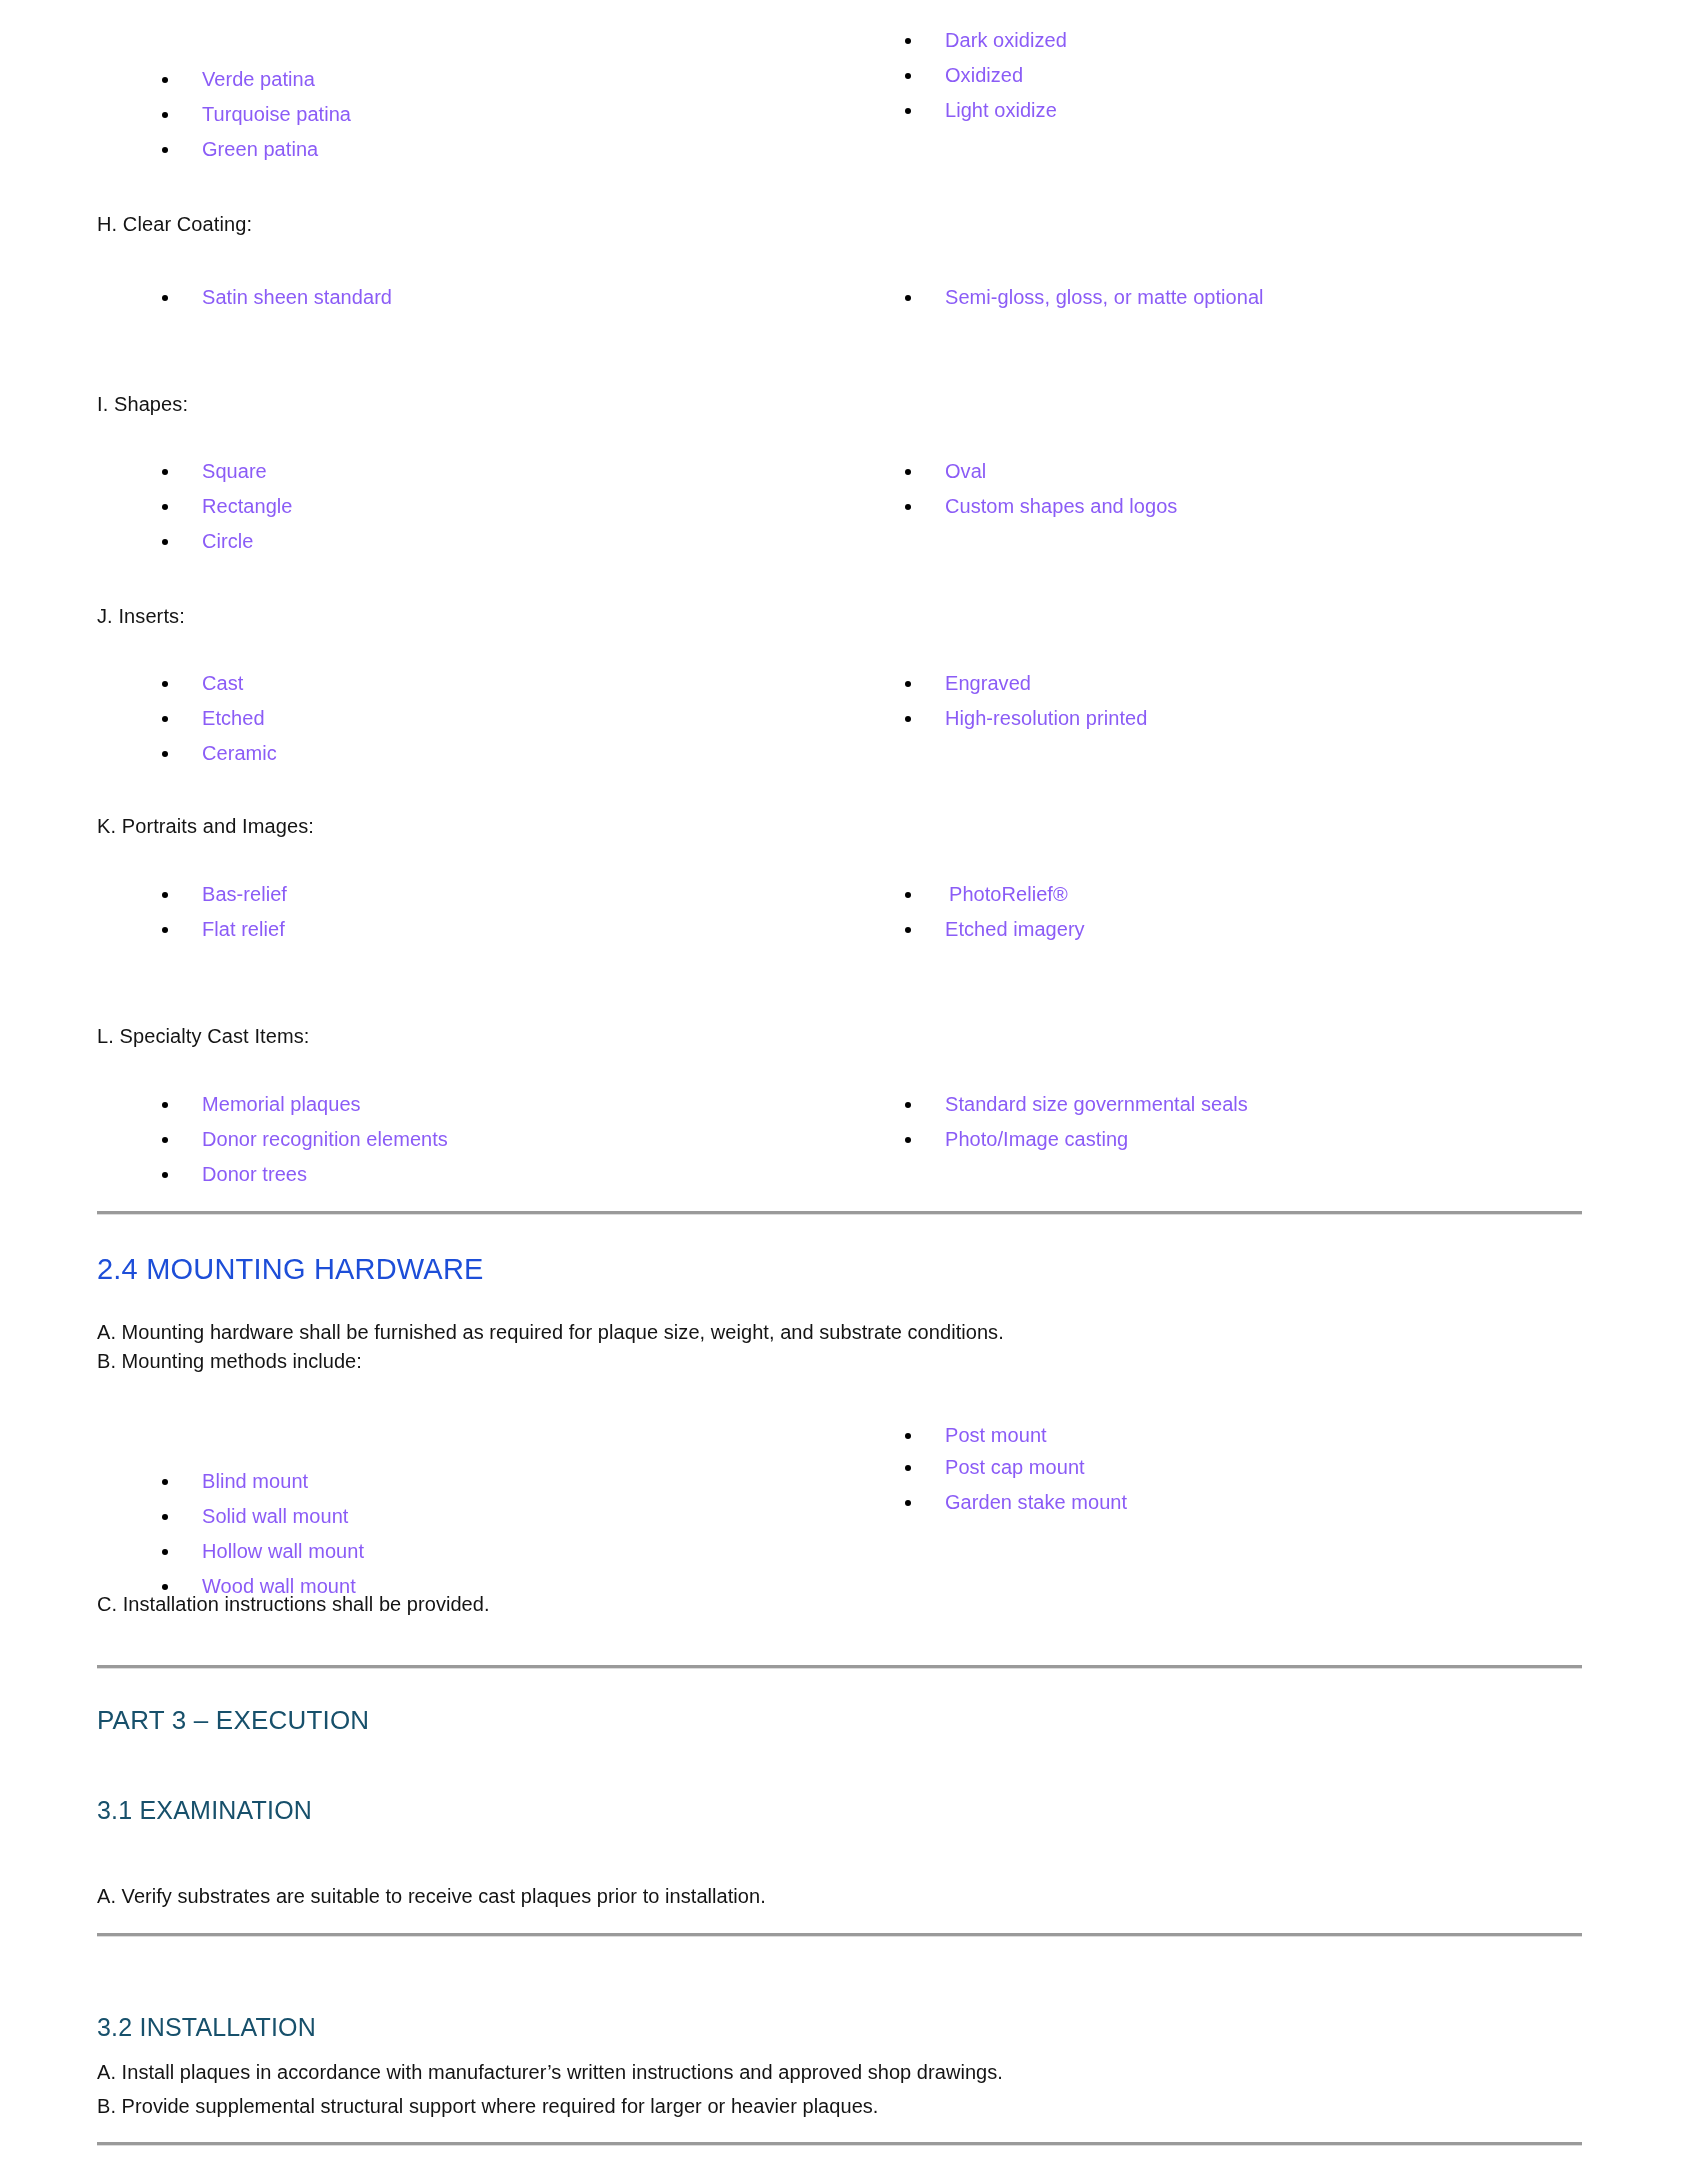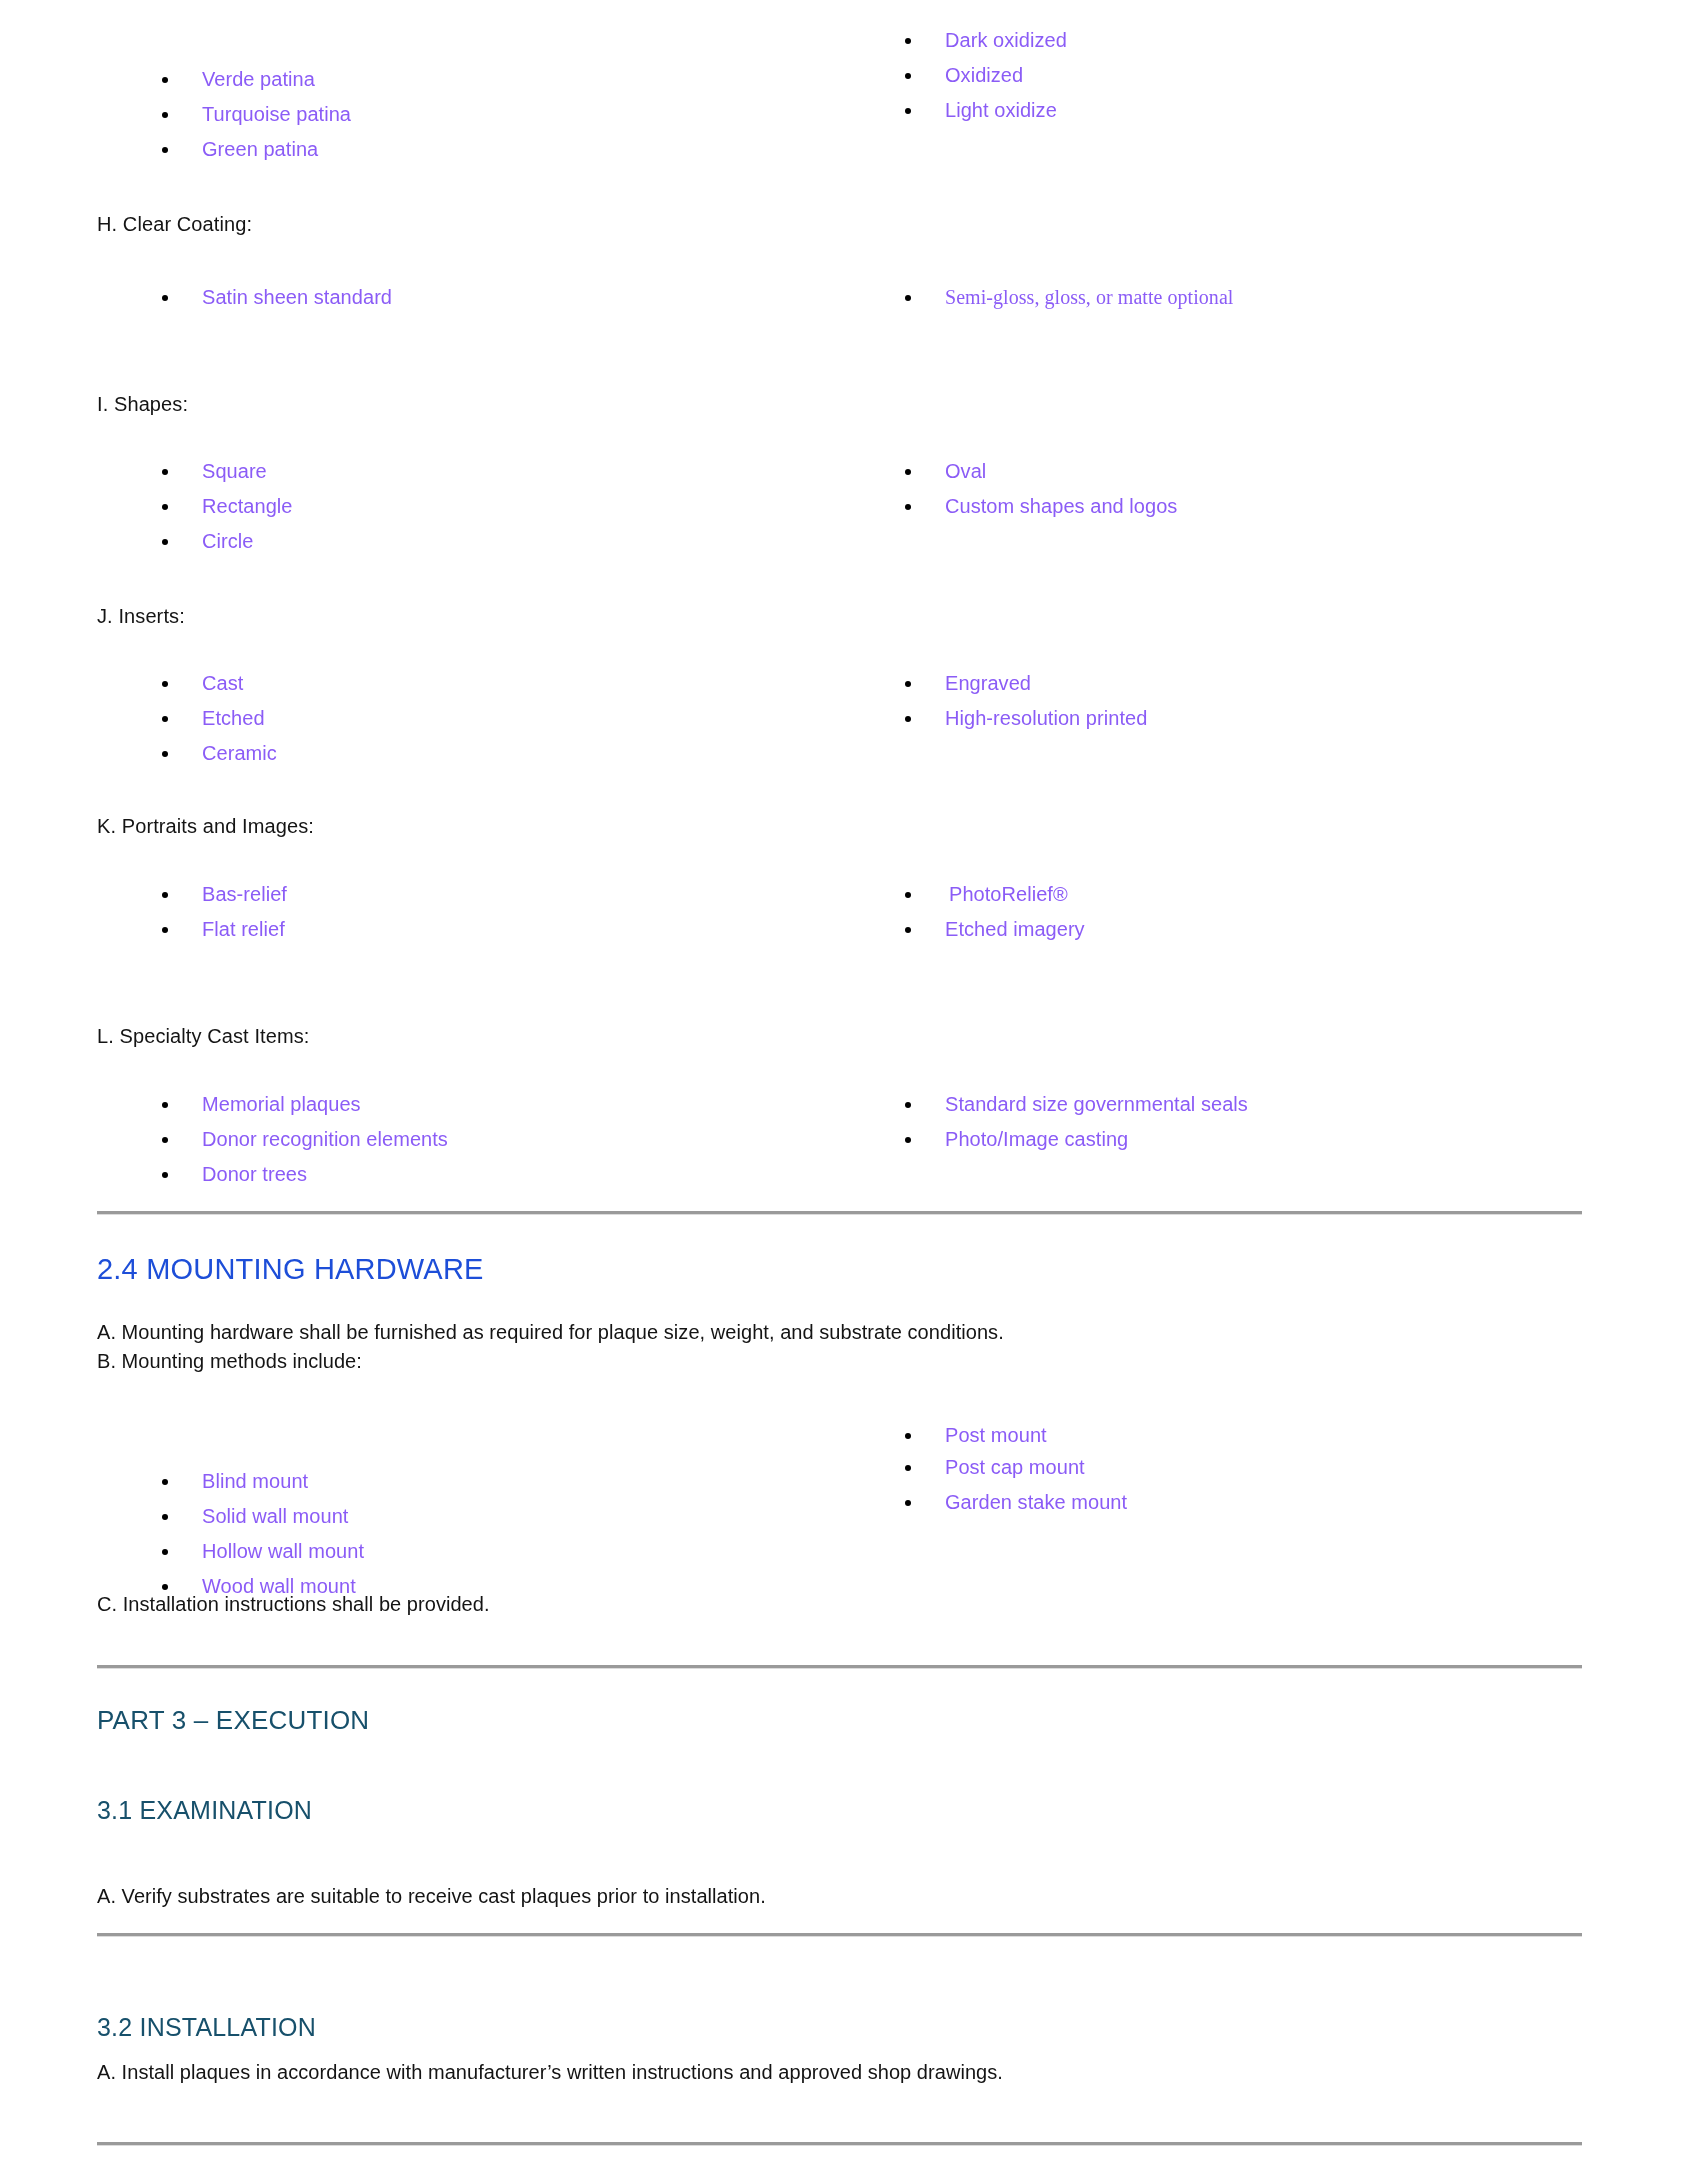--- a/index.html
+++ b/index.html
@@ -151,21 +151,21 @@
 
   <div class="sec-label" style="position:absolute; left:97px; top:210px;">H. Clear Coating:</div>
 
   <div style="position:absolute; left:158px; top:285px;">
     <div class="bitem" style="padding-left:44px;">
       <span class="bdot"></span>
       <span>Satin sheen standard</span>
     </div>
   </div>
   <div style="position:absolute; left:901px; top:285px;">
-    <div class="bitem" style="padding-left:44px;font-family:Liberation Serif, serif;">
+    <div class="bitem" style="padding-left:44px;">
       <span class="bdot"></span>
       <span>Semi-gloss, gloss, or matte optional</span>
     </div>
   </div>
 
   <div class="sec-label" style="position:absolute; left:97px; top:390px;">I. Shapes:</div>
 
   <div style="position:absolute; left:158px; top:459px;">
     <div class="bitem" style="padding-left:44px; margin-bottom:10px;">
       <span class="bdot"></span>
@@ -316,17 +316,18 @@
 
   <div class="h-sub" style="position:absolute; left:97px; top:1766px;">3.1 EXAMINATION</div>
 
   <div class="para" style="position:absolute; left:97px; top:1881px; width:1445px;">A. Verify substrates are suitable to receive cast plaques prior to installation.</div>
 
   <div class="rule" style="top:1933px;"></div>
 
   <div class="h-sub" style="position:absolute; left:97px; top:1983px;">3.2 INSTALLATION</div>
 
   <div class="para" style="position:absolute; left:97px; top:2057px; width:1445px;">A. Install plaques in accordance with manufacturer’s written instructions and approved shop drawings.</div>
+  <div class="para" style="position:absolute; left:97px; top:2091px; width:1445px;">B. Provide supplemental structural support where required for larger or heavier plaques.</div>
 
   <div class="rule" style="top:2142px;"></div>
 
 </div>
 
 
 </body></html>

